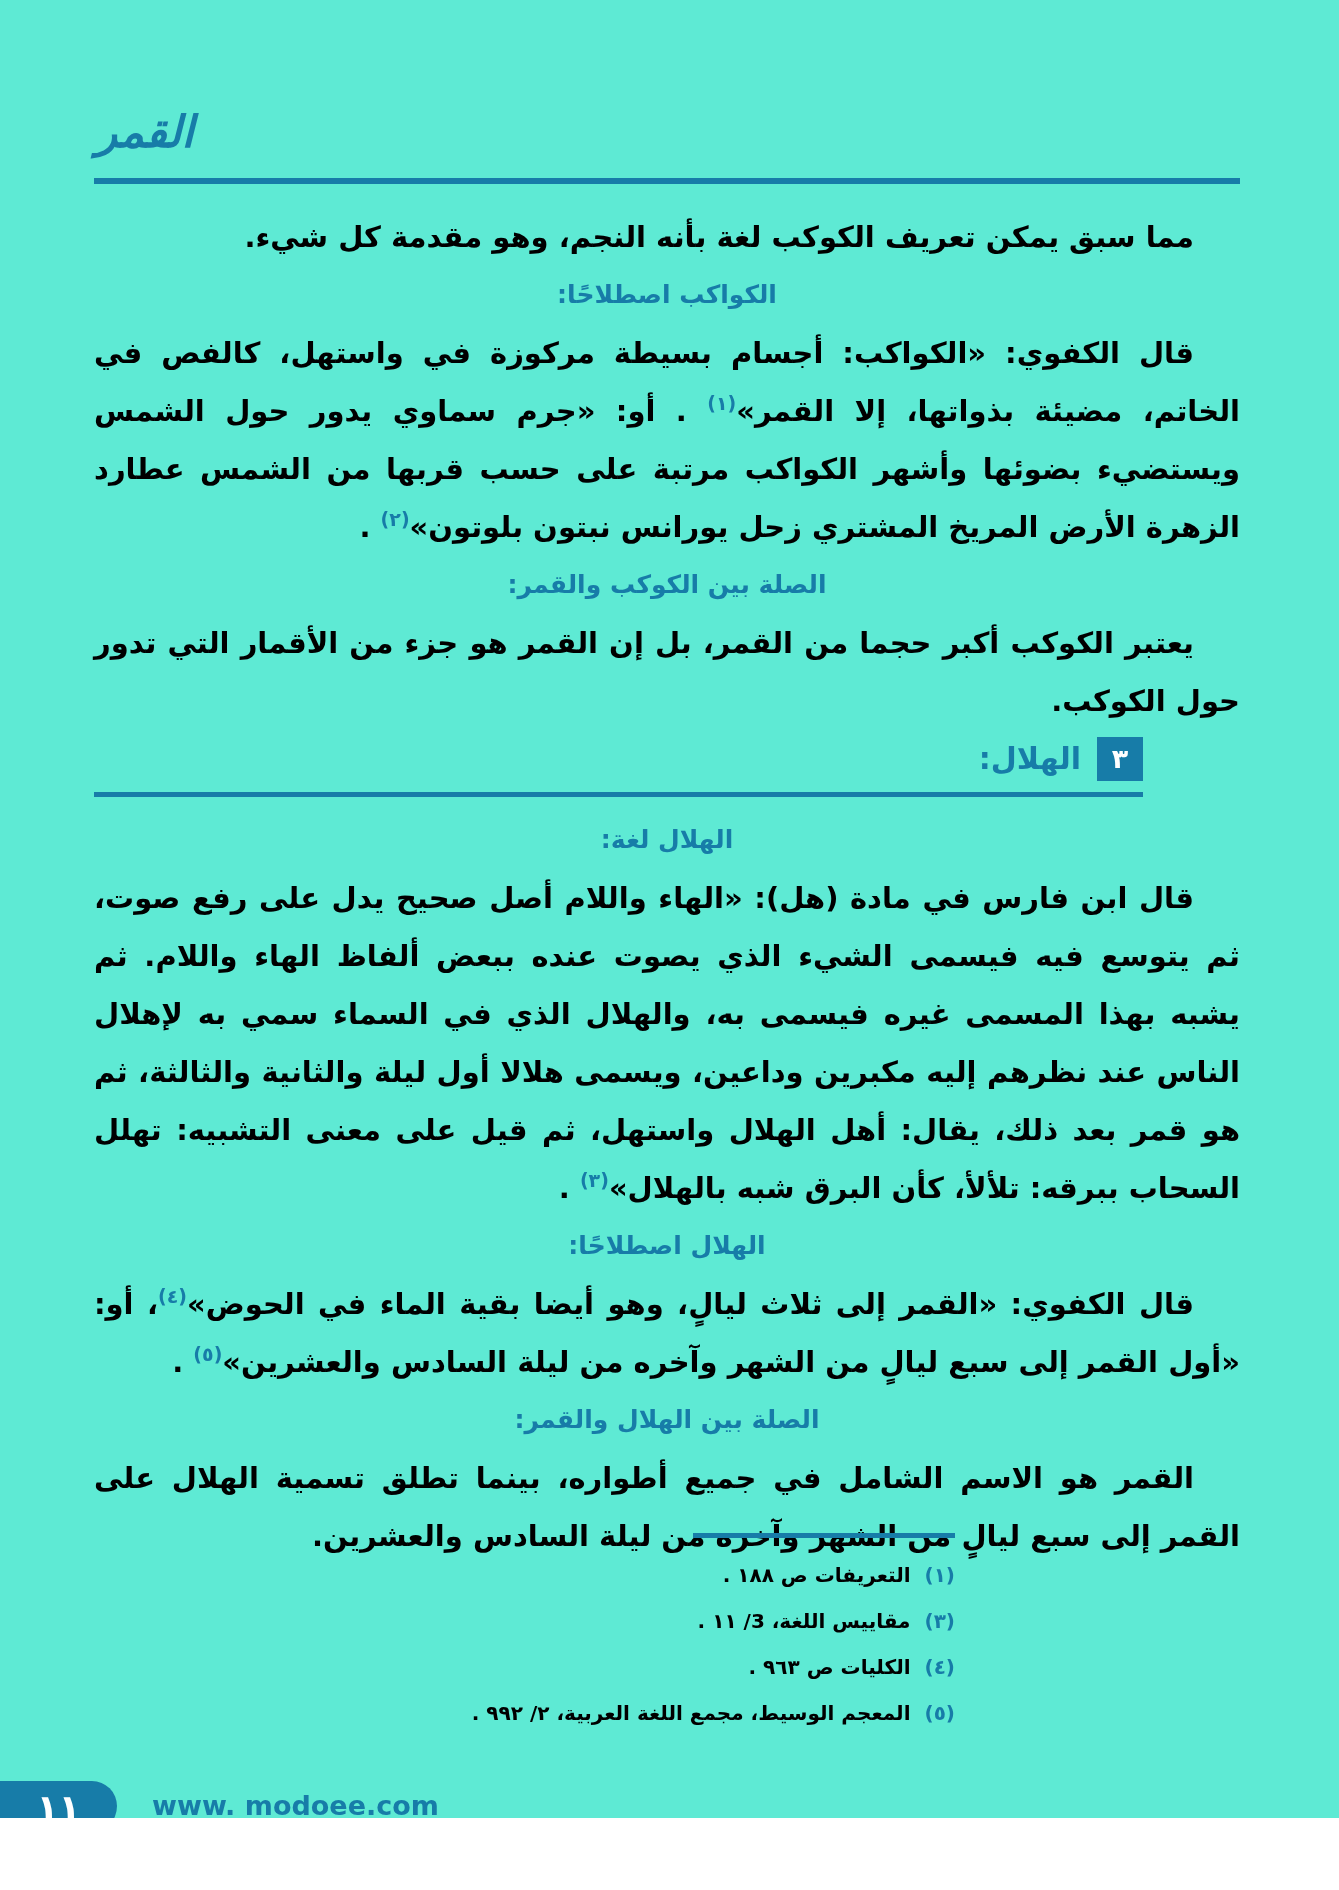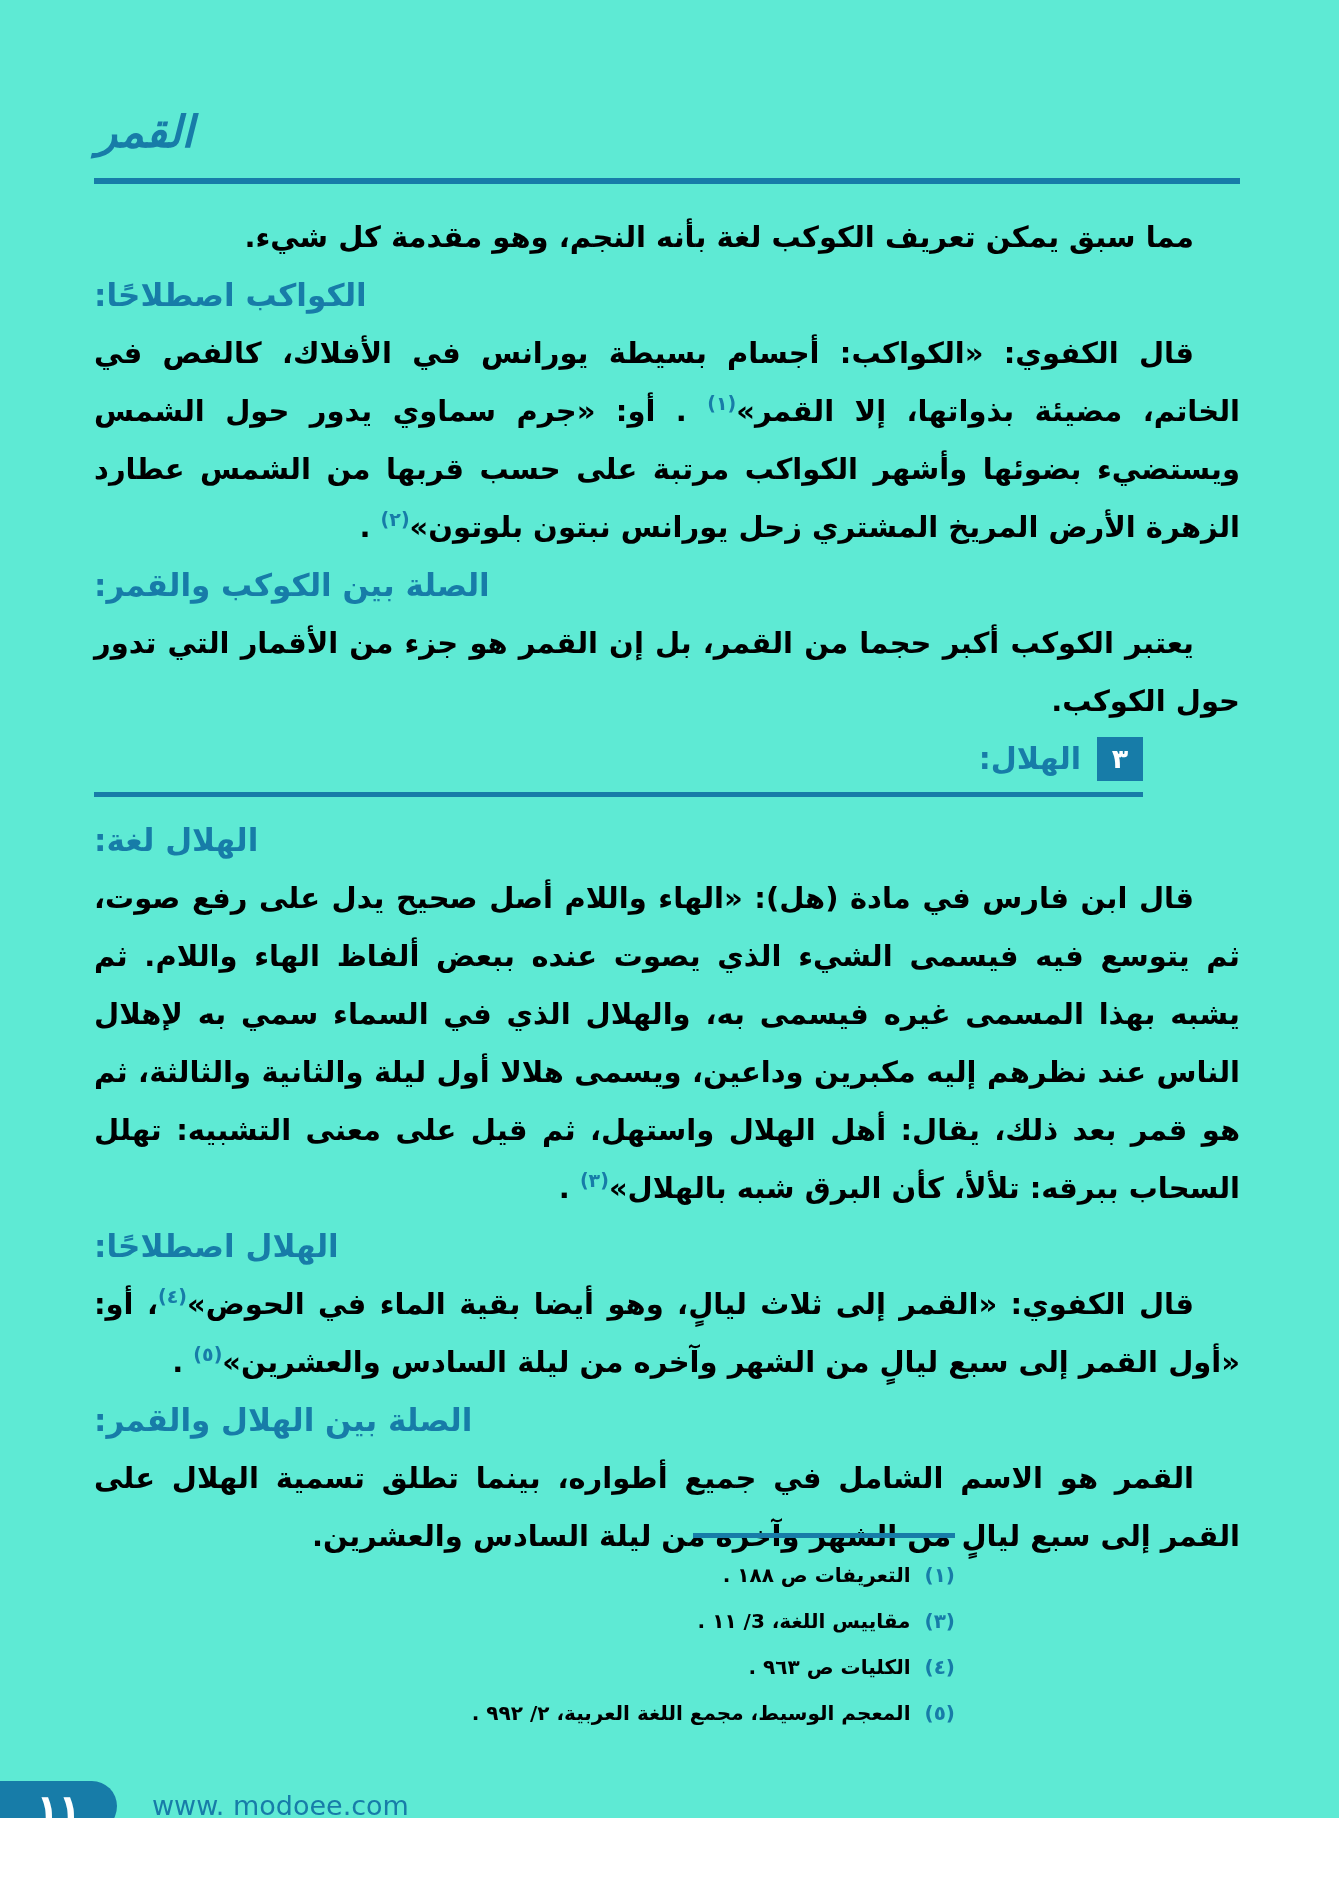--- a/index.html
+++ b/index.html
@@ -20,21 +20,21 @@
     background:#177CA8;
   }
   
   .content {
     position:absolute; top:208px; right:99px; width:1146px;
     direction:rtl; text-align:justify;
     color:#000000; font-size:29px; font-weight:700; line-height:58px;
   }
   .para { text-align:justify; }
   .indent { text-indent:46px; }
-  .bheading { color:#177CA8; font-size:31px; font-weight:bold; line-height:58px; text-align:left; }
+  .bheading { color:#177CA8; font-size:25px; font-weight:bold; line-height:58px; text-align:center; }
   .fref { color:#177CA8; font-size:19px; font-weight:bold; vertical-align:super; line-height:0; }
   
   .section-head {
     display:flex; align-items:center; gap:16px;
     margin:6px 97px 0 0; height:46px;
   }
   .section-num {
     width:46px; height:44px; background:#177CA8; color:#ffffff;
     display:inline-flex; align-items:center; justify-content:center;
     font-size:27px; font-weight:bold; flex:0 0 auto;
@@ -51,38 +51,38 @@
   .fn-num { color:#177CA8; margin-left:14px; }
   
   .page-badge {
     position:absolute; left:0; top:1781px; width:117px; height:52px;
     background:#177CA8; border-radius:0 28px 30px 0;
     color:#ffffff; font-size:36px; font-weight:bold;
     display:flex; align-items:center; justify-content:center;
   }
   .site-url {
     position:absolute; left:152px; top:1790px;
-    color:#177CA8; font-size:27px; font-weight:normal; direction:ltr;
+    color:#177CA8; font-size:27px; font-weight:bold; direction:ltr;
   }
 </style>
 </head>
 <body>
 
 <div class="page">
 
   <div class="running-head">القمر</div>
   <div class="head-rule"></div>
 
   <div class="content">
 
     <p class="para indent">مما سبق يمكن تعريف الكوكب لغة بأنه النجم، وهو مقدمة كل شيء.</p>
 
     <h2 class="bheading">الكواكب اصطلاحًا:</h2>
 
-    <p class="para indent"><span>قال الكفوي: «الكواكب: أجسام بسيطة يورانس في الأفلاك، كالفص في الخاتم، مضيئة بذواتها، إلا القمر»</span><sup class="fref">(١)</sup><span> . أو: «جرم سماوي يدور حول الشمس ويستضيء بضوئها وأشهر الكواكب مرتبة على حسب قربها من الشمس عطارد الزهرة الأرض المريخ المشتري زحل يورانس نبتون بلوتون»</span><sup class="fref">(٢)</sup><span> .</span></p>
+    <p class="para indent"><span>قال الكفوي: «الكواكب: أجسام بسيطة مركوزة في واستهل، كالفص في الخاتم، مضيئة بذواتها، إلا القمر»</span><sup class="fref">(١)</sup><span> . أو: «جرم سماوي يدور حول الشمس ويستضيء بضوئها وأشهر الكواكب مرتبة على حسب قربها من الشمس عطارد الزهرة الأرض المريخ المشتري زحل يورانس نبتون بلوتون»</span><sup class="fref">(٢)</sup><span> .</span></p>
 
     <h2 class="bheading">الصلة بين الكوكب والقمر:</h2>
 
     <p class="para indent">يعتبر الكوكب أكبر حجما من القمر، بل إن القمر هو جزء من الأقمار التي تدور حول الكوكب.</p>
 
     <div class="section-head">
       <span class="section-num">٣</span>
       <span class="section-title">الهلال:</span>
     </div>
     <div class="section-rule"></div>

